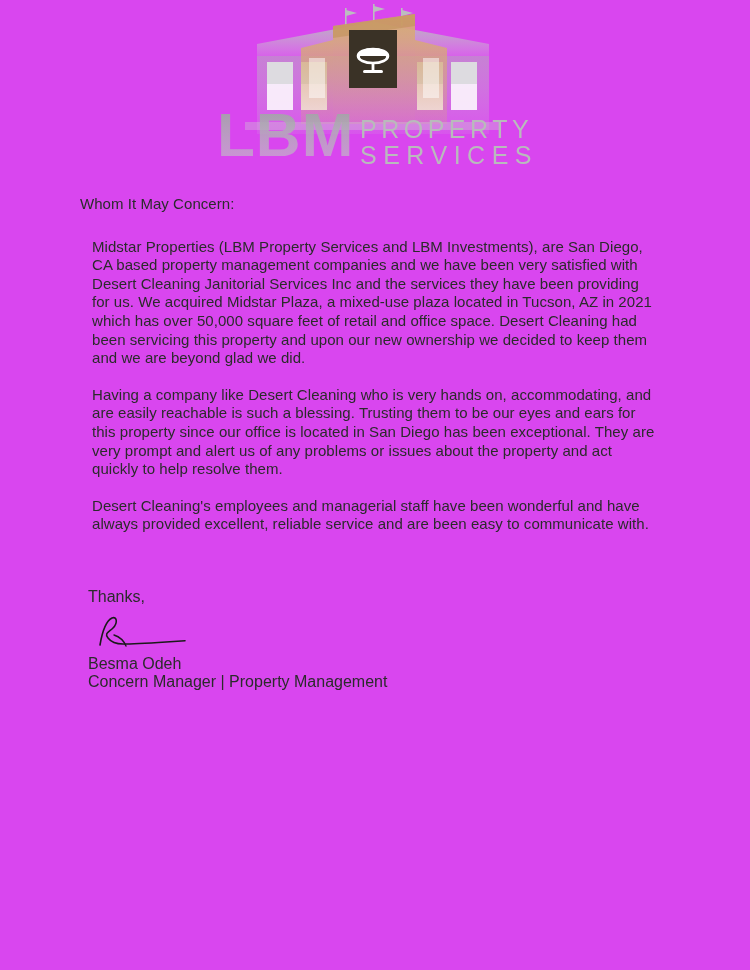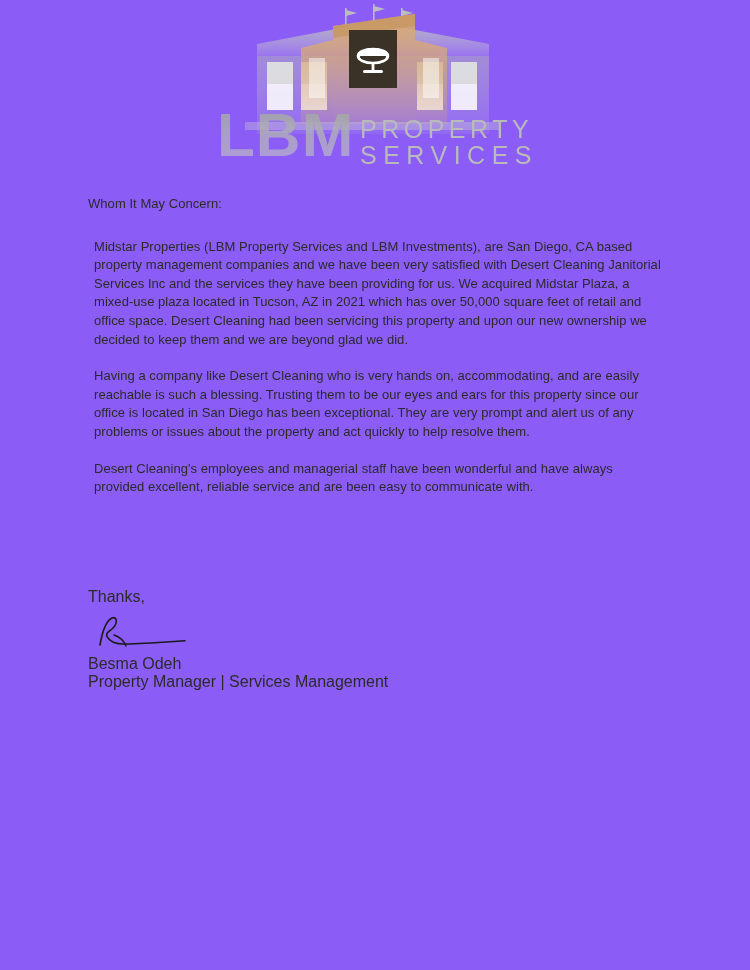--- a/index.html
+++ b/index.html
@@ -13,21 +13,21 @@
     font-family: "Liberation Sans", sans-serif;
     color: #231f20;
     position: relative;
     overflow: hidden;
   }
 
   .page {
     width: 750px;
     height: 970px;
     position: relative;
-    background: #8b5cf6;
+    background: #d946ef;
   }
 
   
   .letterhead {
     position: absolute;
     top: 0;
     left: 0;
     width: 750px;
     height: 180px;
   }
@@ -38,33 +38,33 @@
     width: 350px;
     height: 170px;
   }
   .logo-svg {
     display: block;
   }
 
   
   .letter-body {
     position: absolute;
-    left: 88px;
+    left: 80px;
     top: 195px;
     width: 578px;
-    font-size: 13px;
+    font-size: 15px;
     line-height: 18.6px;
     color: #2b2b2b;
     letter-spacing: 0.05px;
   }
   .salutation {
     margin: 0 0 24px 0;
   }
   .para {
-    margin: 0 0 18px 6px;
+    margin: 0 0 18px 12px;
     text-align: left;
   }
   .para:last-of-type {
     margin-bottom: 0;
   }
 
   
   .closing-block {
     position: absolute;
     left: 88px;
@@ -180,16 +180,16 @@
 
   <div class="closing-block">
     <p class="closing-word">Thanks,</p>
     <div class="signature">
       <svg width="120" height="42" viewBox="0 0 120 42" xmlns="http://www.w3.org/2000/svg">
         <path class="sig-line" d="M10 34 C12 22, 16 10, 22 7 C27 5, 28 12, 23 17 C19 21, 14 22, 18 27 C21 31, 27 33, 33 33 C44 33, 60 32, 76 31 C82 30.6, 88 30.2, 95 29.8" fill="none" stroke="#1a1a1a" stroke-width="1.6" stroke-linecap="round"></path>
         <path class="sig-line" d="M24 24 C30 26, 34 30, 36 35" fill="none" stroke="#1a1a1a" stroke-width="1.4" stroke-linecap="round"></path>
       </svg>
     </div>
     <p class="signer-line">Besma Odeh</p>
-    <p class="signer-line">Property Manager | Services Management</p>
+    <p class="signer-line">Concern Manager | Property Management</p>
   </div>
 
 </div>
 
 </body></html>

